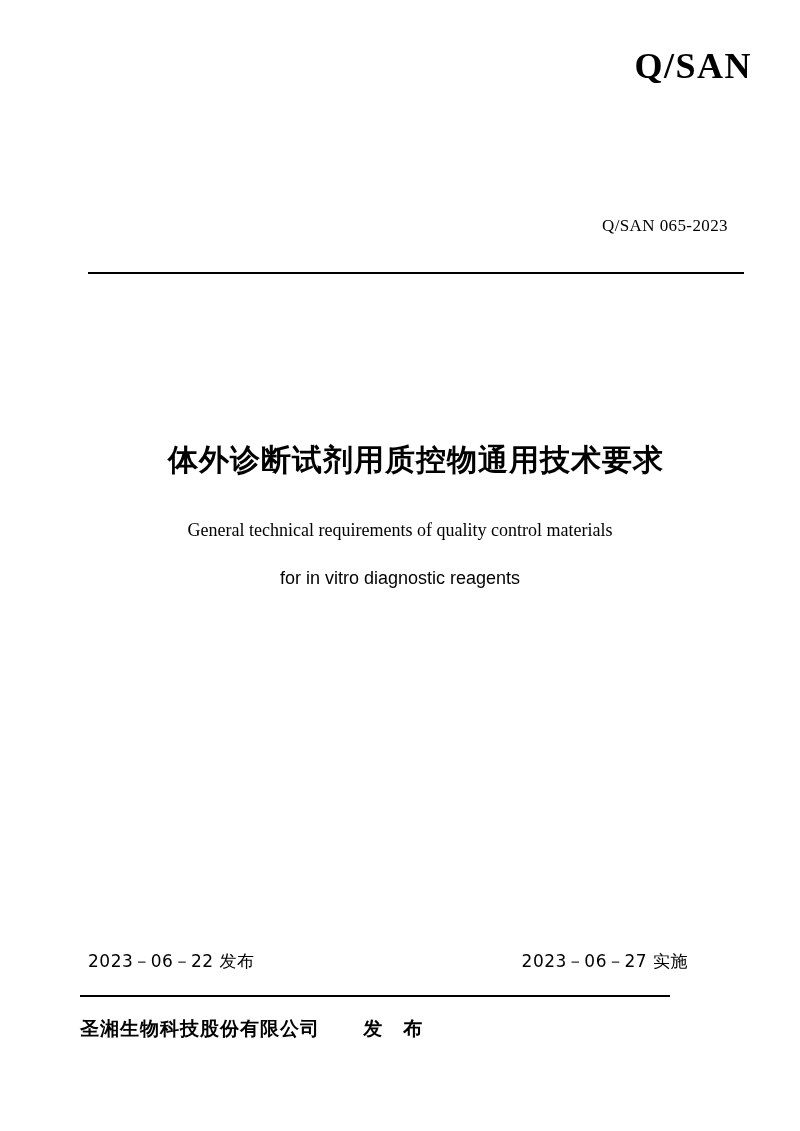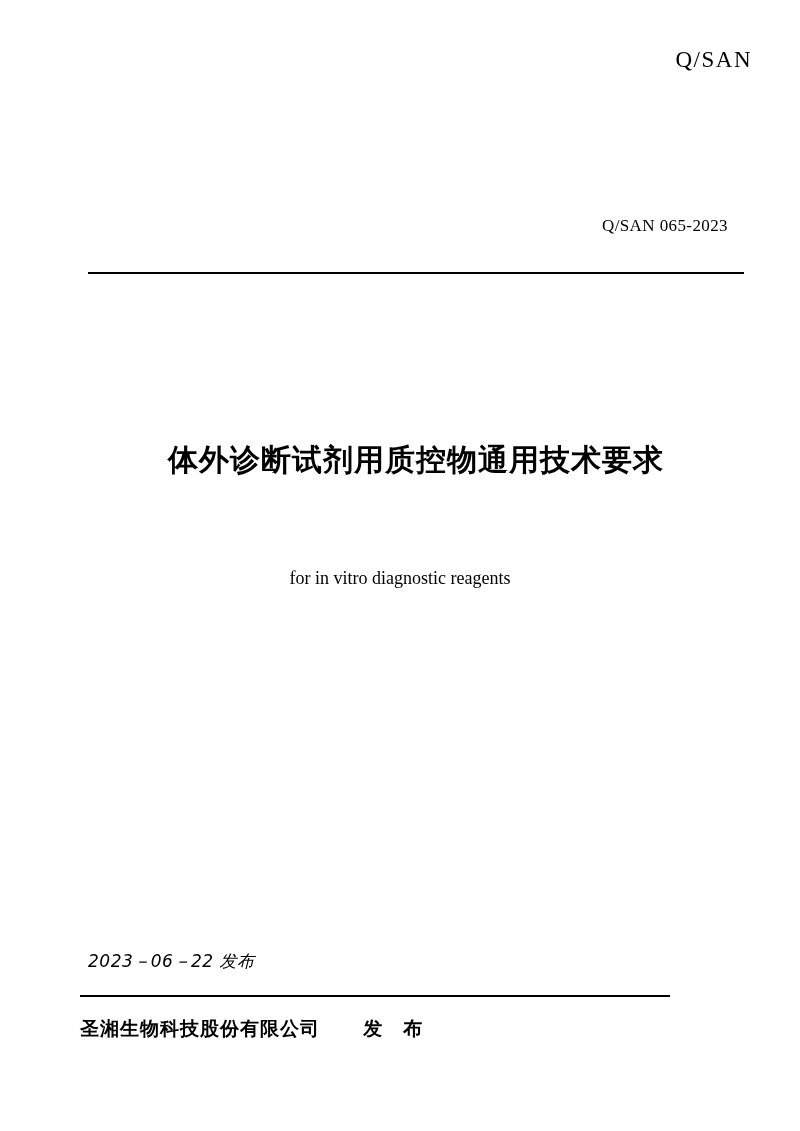--- a/index.html
+++ b/index.html
@@ -19,22 +19,22 @@
     margin: 0 auto;
     overflow: hidden;
   }
 
   
   .logo {
     position: absolute;
     top: 48px;
     right: 48px;
     font-family: "Liberation Serif", serif;
-    font-weight: normal;
-    font-size: 23px;
+    font-weight: bold;
+    font-size: 36px;
     letter-spacing: 1.5px;
     color: #000;
     line-height: 1;
   }
 
   
   .std-heading {
     position: absolute;
     top: 133px;
     left: 0;
@@ -90,41 +90,40 @@
     font-family: "Liberation Serif", serif;
     font-size: 18px;
     color: #000;
   }
   .title-en2 {
     position: absolute;
     top: 568px;
     left: 0;
     width: 100%;
     text-align: center;
-    font-family: Liberation Serif, serif;
+    font-family: Liberation Sans, sans-serif;
     font-size: 18px;
     color: #000;
   }
 
   
   .dates {
     position: absolute;
     top: 950px;
     left: 88px;
     width: 600px;
     display: flex;
     justify-content: space-between;
     font-family: "DejaVu Sans", sans-serif;
     font-size: 17px;
     color: #000;
   }
   .dates .date-item {
     white-space: nowrap;
     letter-spacing: 0.5px;
-    font-style: italic;
   }
 
   
   .rule-bottom {
     position: absolute;
     top: 995px;
     left: 80px;
     width: 590px;
     height: 2px;
     background: #000;
@@ -155,25 +154,27 @@
 
   <div class="logo">Q/SAN</div>
 
 
   <div class="std-number">Q/SAN  065-2023</div>
 
   <div class="rule-top"></div>
 
   <div class="title-cn">体外诊断试剂用质控物通用技术要求</div>
 
+  <div class="title-en1">General technical requirements of quality control materials</div>
 
   <div class="title-en2">for in vitro diagnostic reagents</div>
 
   <div class="dates">
     <span class="date-item">2023－06－22 发布</span>
+    <span class="date-item">2023－06－27 实施</span>
   </div>
 
   <div class="rule-bottom"></div>
 
   <div class="issuer">
     <span>圣湘生物科技股份有限公司</span>
     <span class="issuer-gap"></span>
     <span>发　布</span>
   </div>
 

